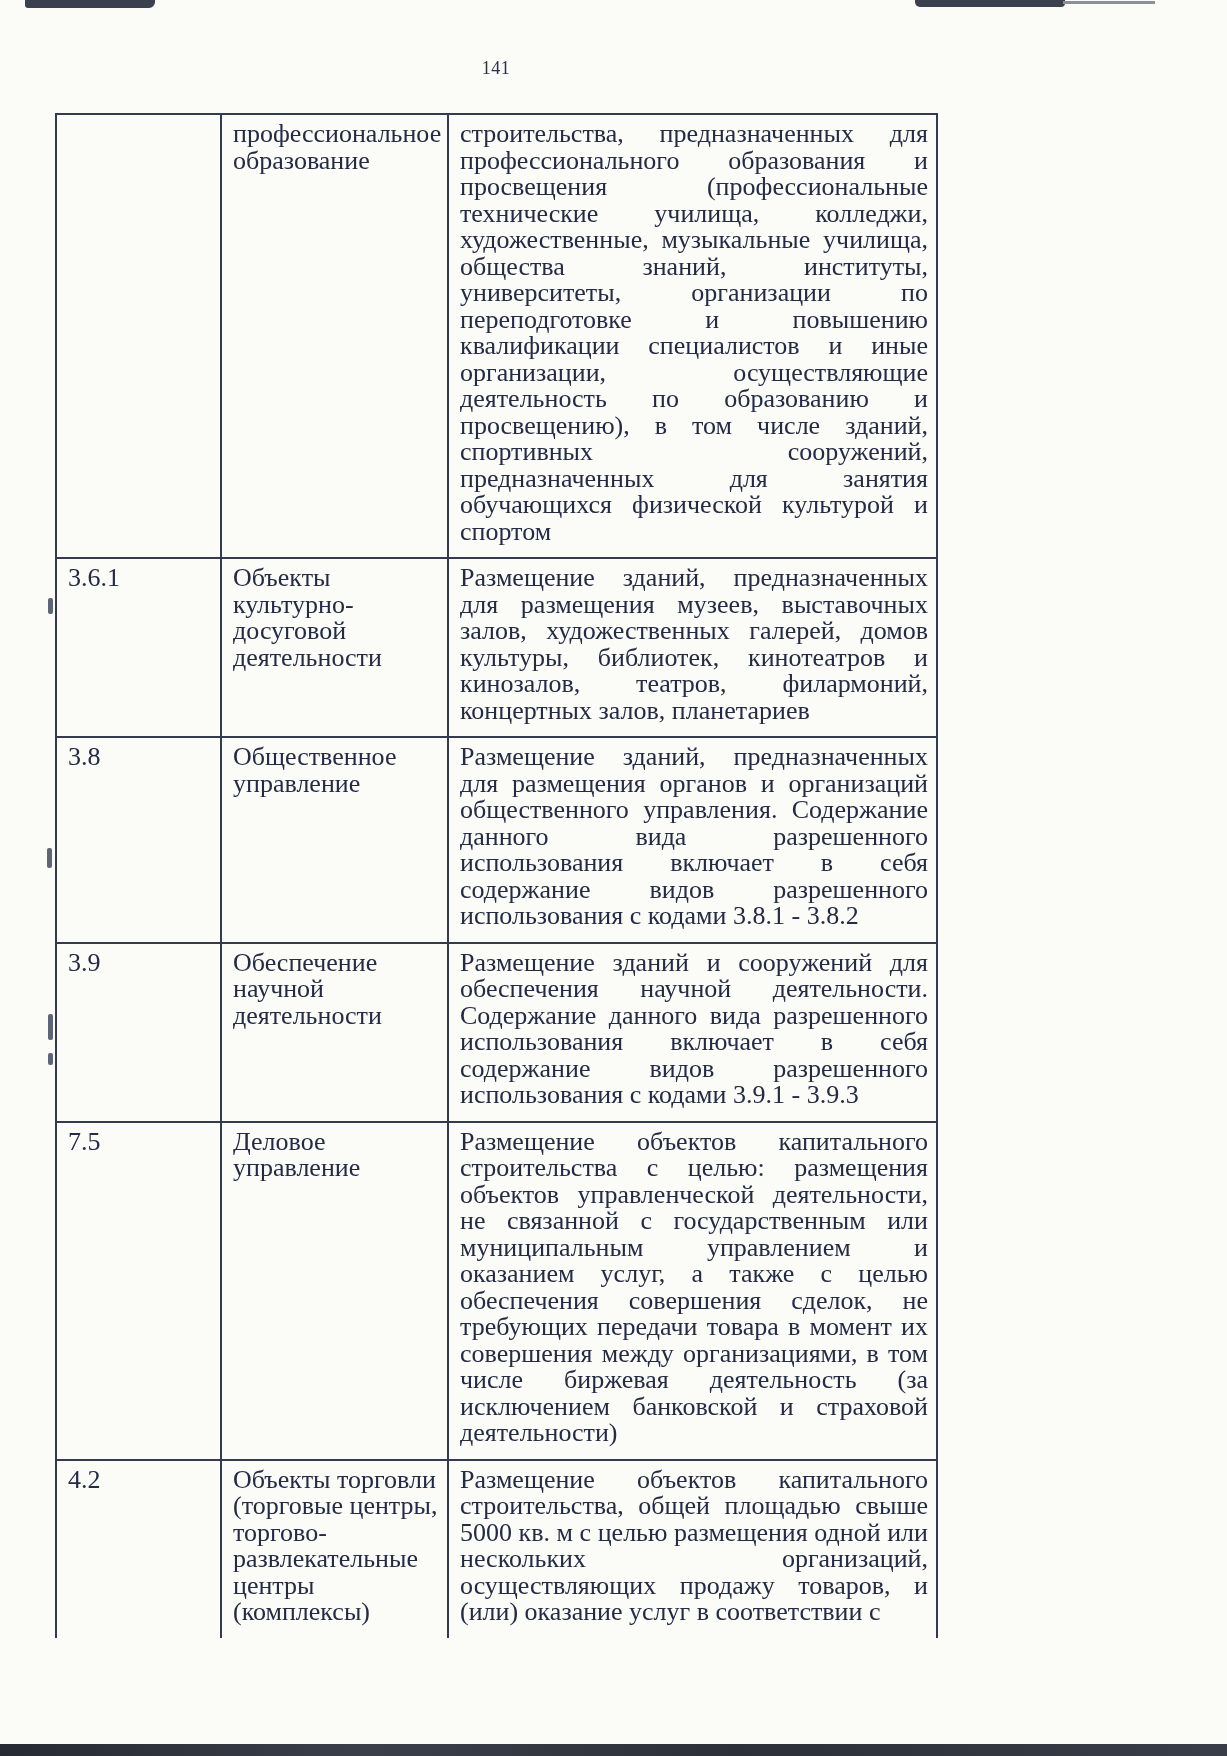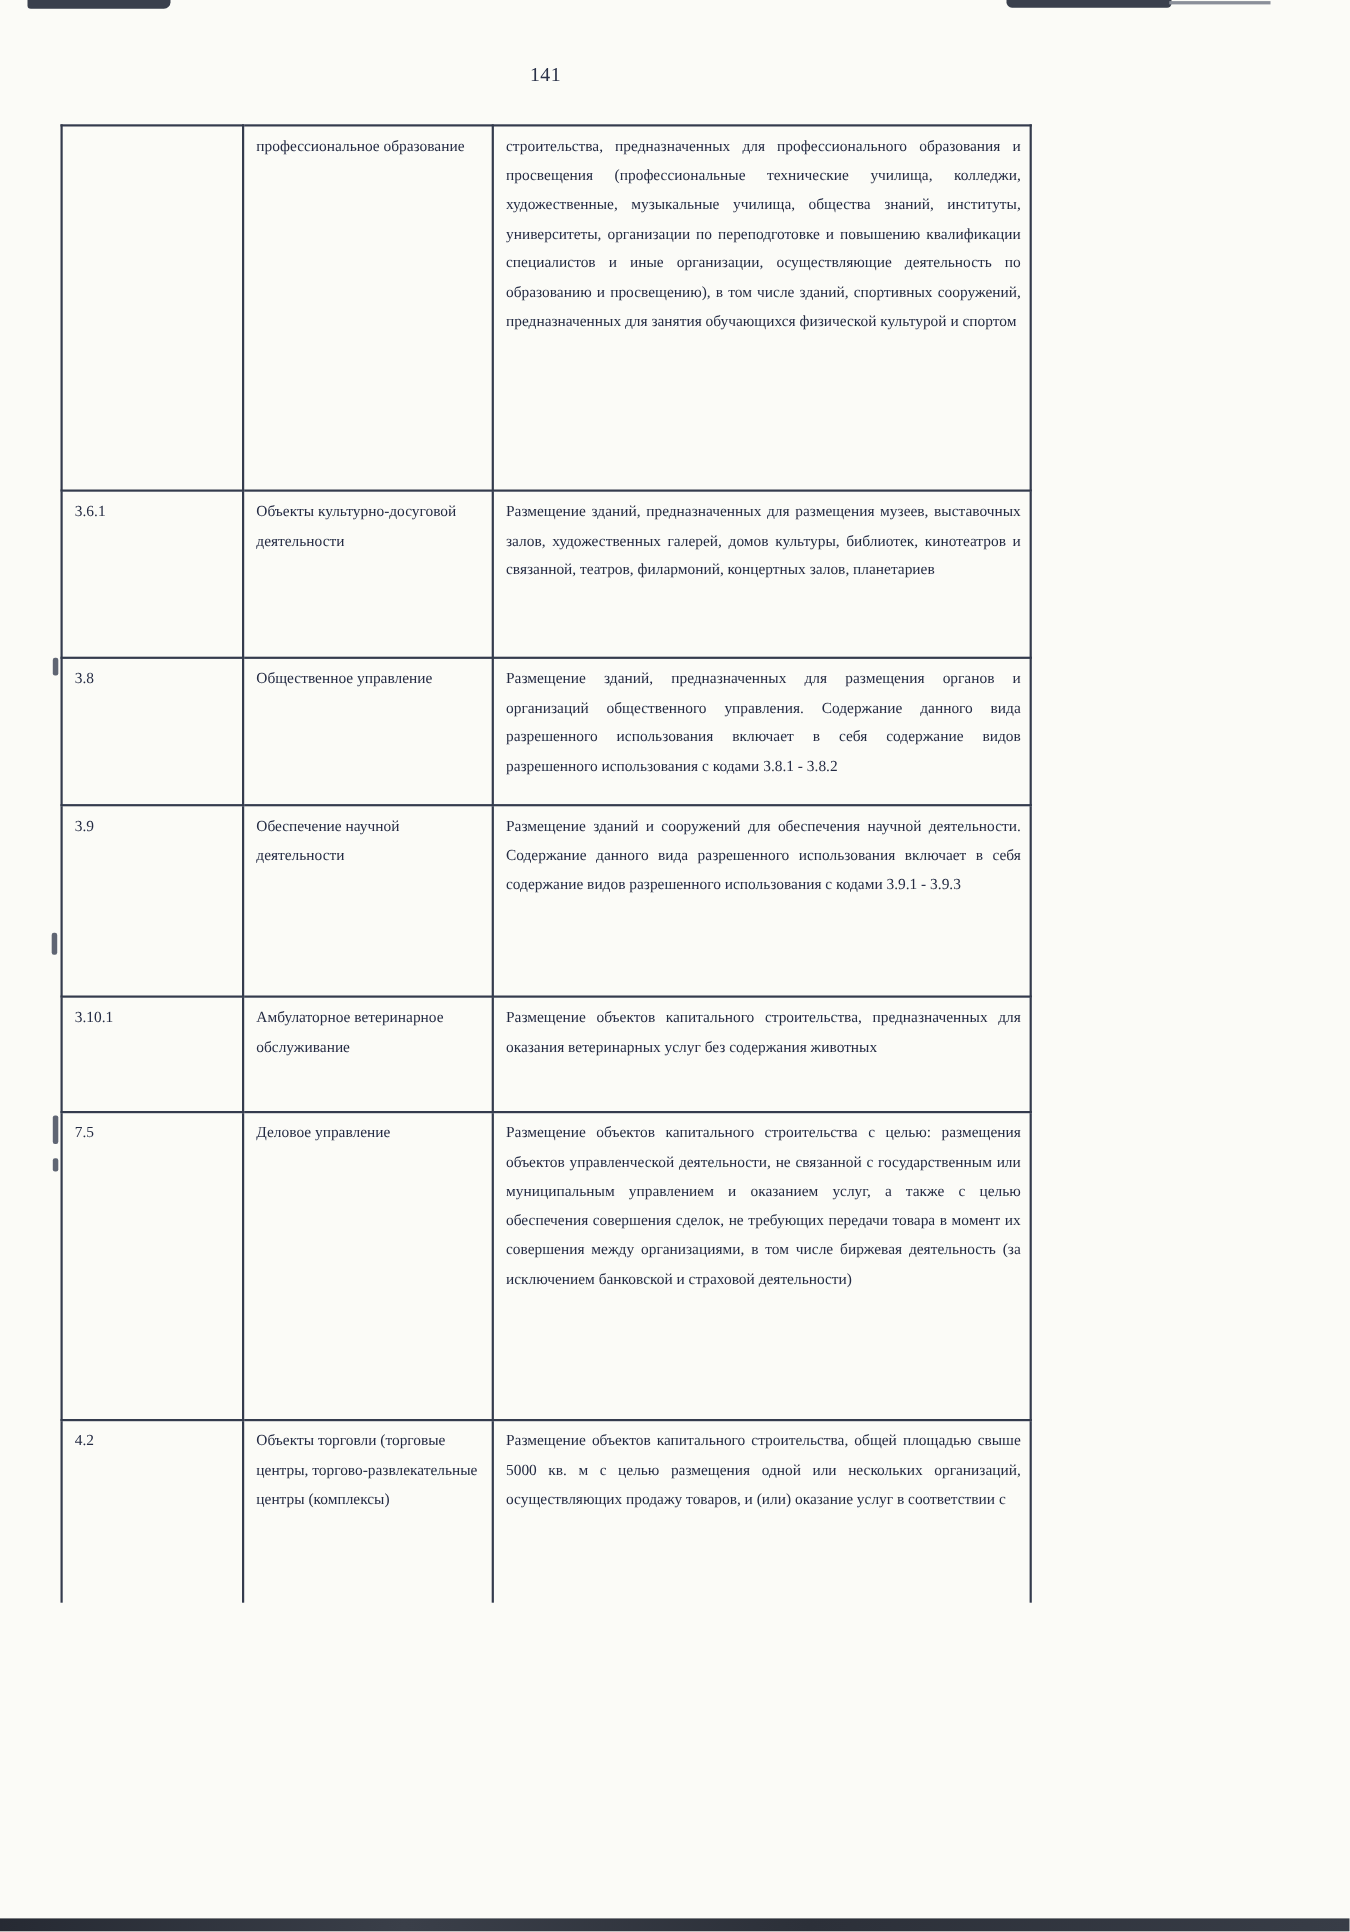--- a/index.html
+++ b/index.html
@@ -10,21 +10,21 @@
     font-family:"Liberation Serif", serif;
     color:#242b43;
   }
   .page-number{
     position:absolute;top:58px;left:0;width:992px;
     text-align:center;font-size:18px;letter-spacing:.5px;color:#2a3148;
   }
   table.doc{
     position:absolute;left:55px;top:113px;width:881px;
     border-collapse:collapse;table-layout:fixed;
-    font-size:14px;line-height:26.5px;color:#242b43;
+    font-size:26px;line-height:26.5px;color:#242b43;
   }
   table.doc td{
     border:2px solid #343b4d;
     vertical-align:top;
     padding:6px 8px 12px 11px;
   }
   td.code{width:165px;}
   td.name{width:227px;padding-right:24px;}
   td.desc{width:489px;text-align:justify;}
   tr.last td{border-bottom:none;}
@@ -53,36 +53,31 @@
 <table class="doc">
   <tbody>
     <tr style="height:332px;">
       <td class="code"></td>
       <td class="name">профессиональное образование</td>
       <td class="desc">строительства, предназначенных для профессионального образования и просвещения (профессиональные технические училища, колледжи, художественные, музыкальные училища, общества знаний, институты, университеты, организации по переподготовке и повышению квалификации специалистов и иные организации, осуществляющие деятельность по образованию и просвещению), в том числе зданий, спортивных сооружений, предназначенных для занятия обучающихся физической культурой и спортом</td>
     </tr>
     <tr style="height:152px;">
       <td class="code">3.6.1</td>
       <td class="name">Объекты культурно-досуговой деятельности</td>
-      <td class="desc">Размещение зданий, предназначенных для размещения музеев, выставочных залов, художественных галерей, домов культуры, библиотек, кинотеатров и связанной, театров, филармоний, концертных залов, планетариев</td>
+      <td class="desc">Размещение зданий, предназначенных для размещения музеев, выставочных залов, художественных галерей, домов культуры, библиотек, кинотеатров и кинозалов, театров, филармоний, концертных залов, планетариев</td>
     </tr>
     <tr style="height:134px;">
       <td class="code">3.8</td>
       <td class="name">Общественное управление</td>
       <td class="desc">Размещение зданий, предназначенных для размещения органов и организаций общественного управления. Содержание данного вида разрешенного использования включает в себя содержание видов разрешенного использования с кодами 3.8.1 - 3.8.2</td>
     </tr>
     <tr style="height:174px;">
       <td class="code">3.9</td>
       <td class="name">Обеспечение научной деятельности</td>
       <td class="desc">Размещение зданий и сооружений для обеспечения научной деятельности. Содержание данного вида разрешенного использования включает в себя содержание видов разрешенного использования с кодами 3.9.1 - 3.9.3</td>
-    </tr>
-    <tr style="height:105px;">
-      <td class="code">3.10.1</td>
-      <td class="name">Амбулаторное ветеринарное обслуживание</td>
-      <td class="desc">Размещение объектов капитального строительства, предназначенных для оказания ветеринарных услуг без содержания животных</td>
     </tr>
     <tr style="height:280px;">
       <td class="code">7.5</td>
       <td class="name">Деловое управление</td>
       <td class="desc">Размещение объектов капитального строительства с целью: размещения объектов управленческой деятельности, не связанной с государственным или муниципальным управлением и оказанием услуг, а также с целью обеспечения совершения сделок, не требующих передачи товара в момент их совершения между организациями, в том числе биржевая деятельность (за исключением банковской и страховой деятельности)</td>
     </tr>
     <tr class="last" style="height:166px;">
       <td class="code">4.2</td>
       <td class="name">Объекты торговли (торговые центры, торгово-развлекательные центры (комплексы)</td>
       <td class="desc">Размещение объектов капитального строительства, общей площадью свыше 5000 кв. м с целью размещения одной или нескольких организаций, осуществляющих продажу товаров, и (или) оказание услуг в соответствии с</td>

